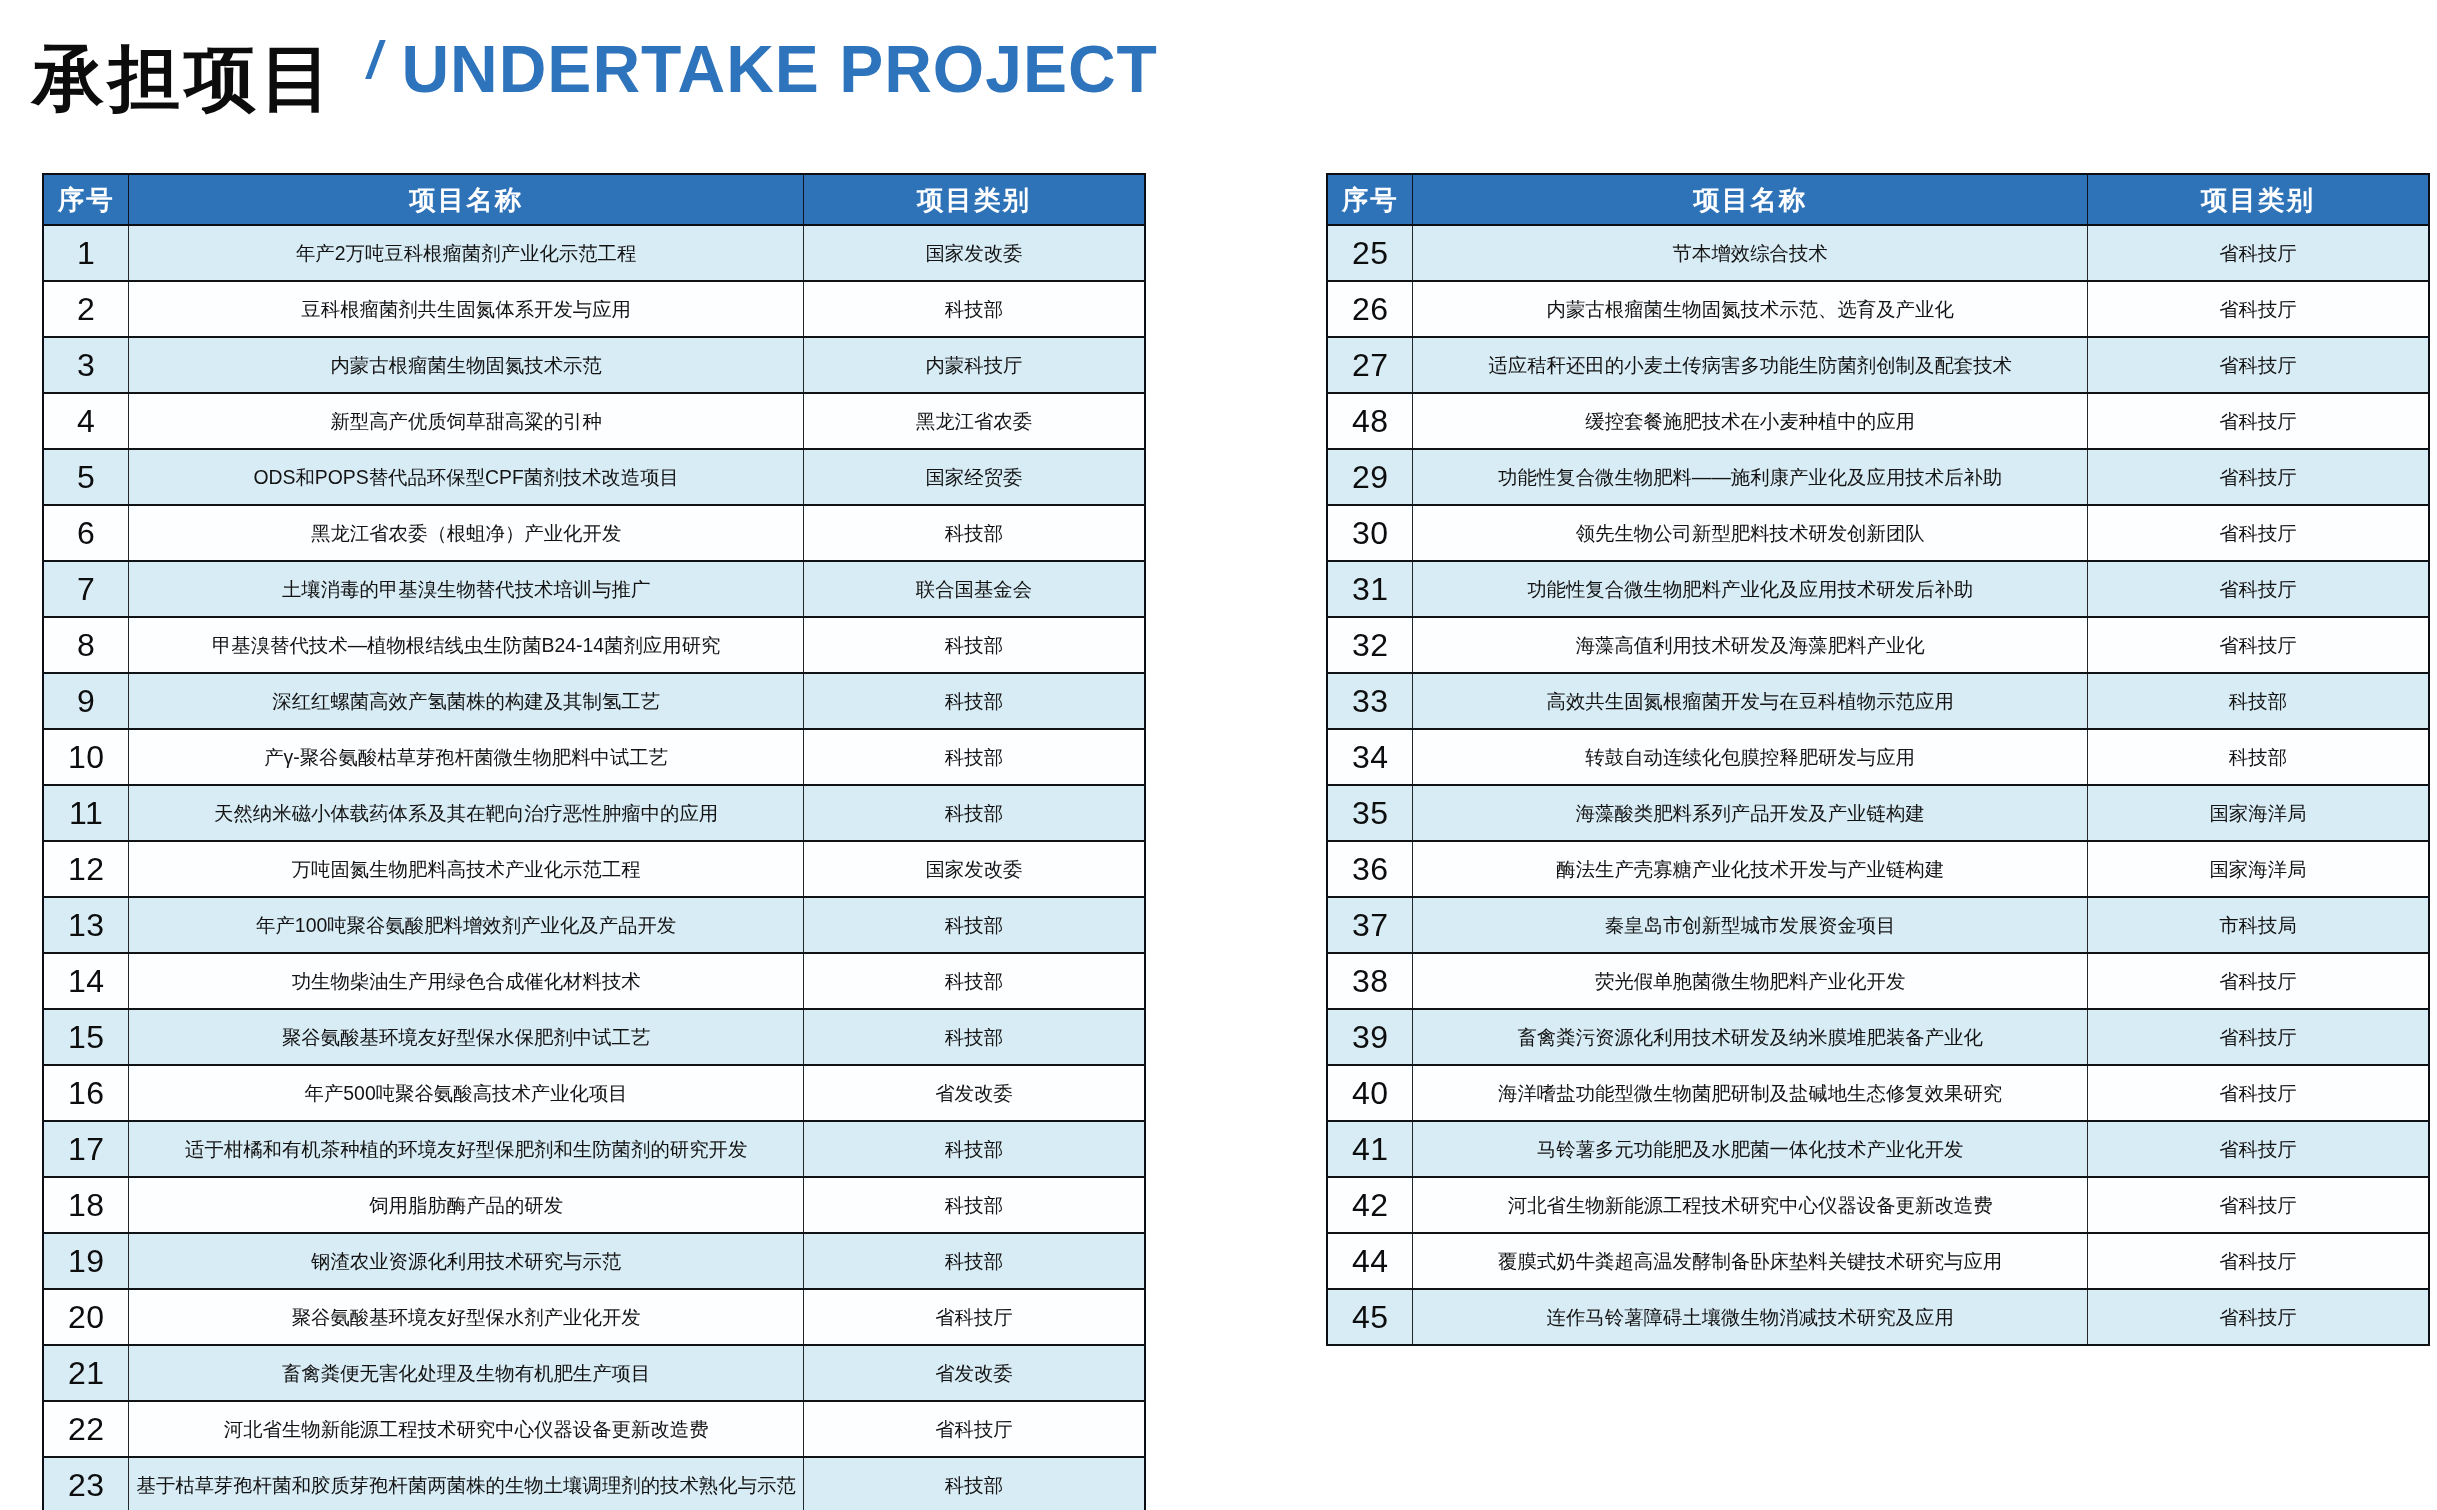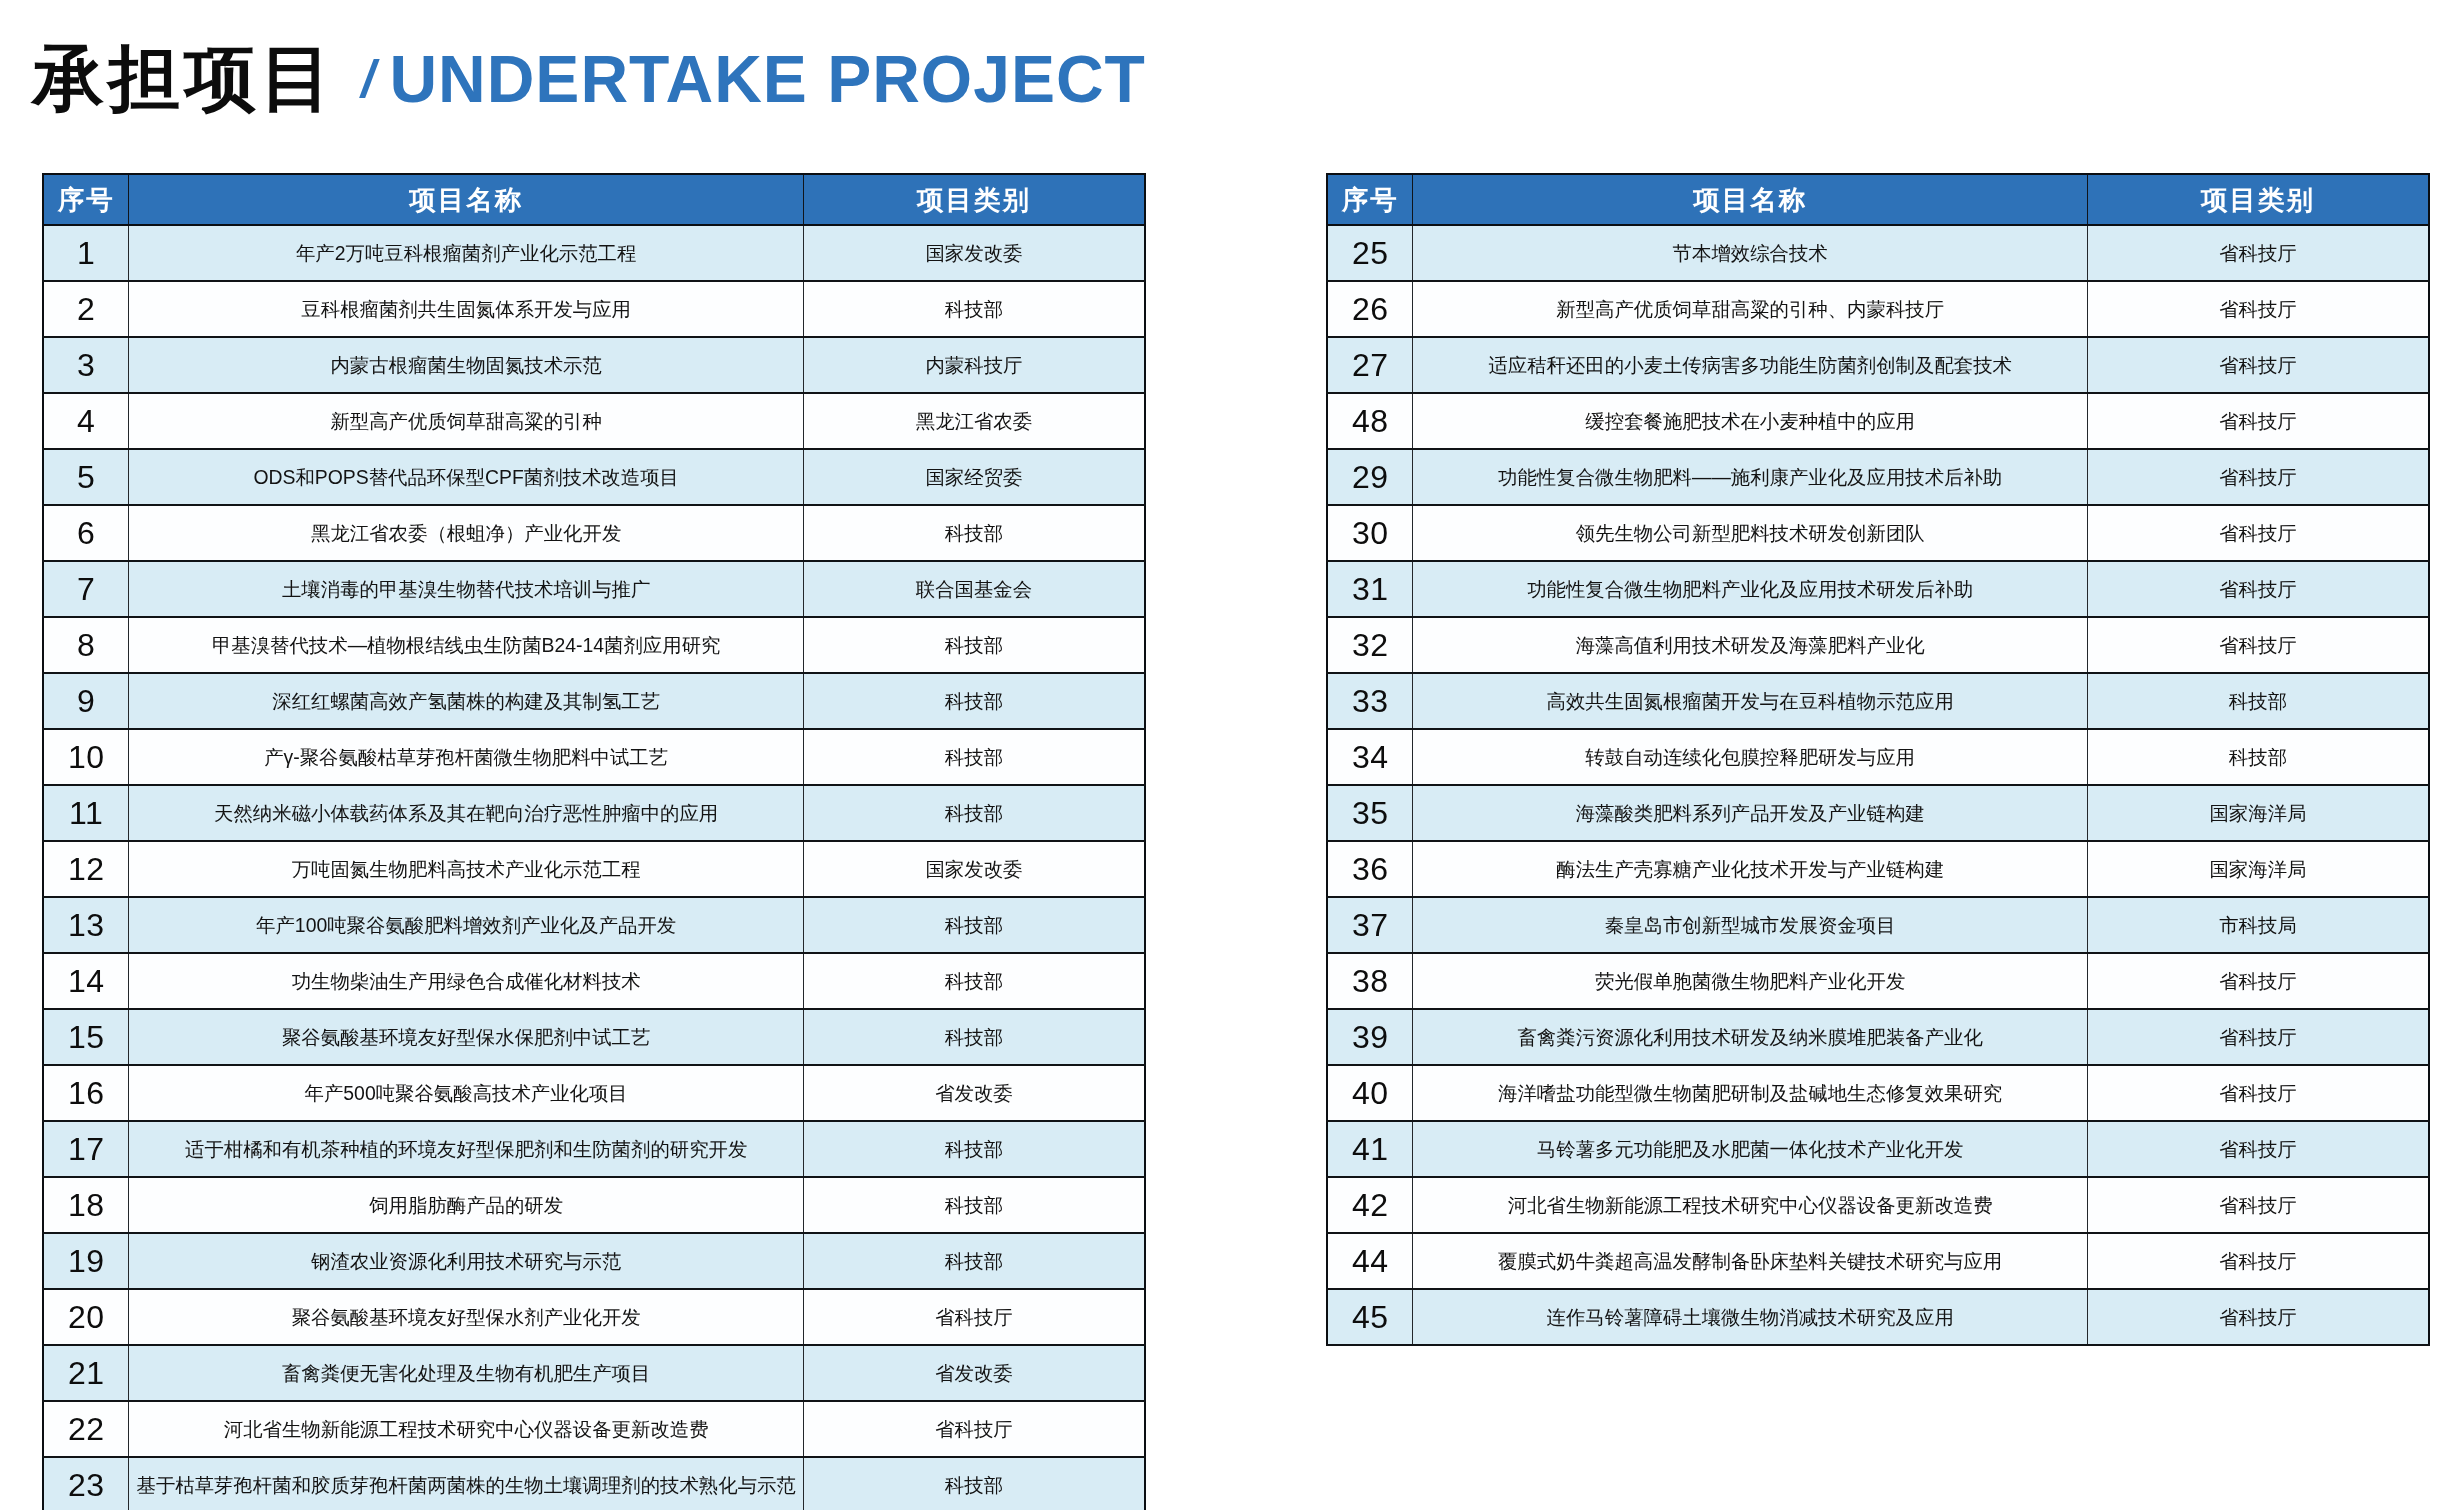--- a/index.html
+++ b/index.html
@@ -11,22 +11,23 @@
     font-family: "Liberation Sans", "DejaVu Sans", sans-serif;
     overflow: hidden;
   }
 
   
   .title-block {
     position: absolute;
     left: 32px;
     top: 31px;
     display: flex;
-    align-items: center;
+    align-items: flex-start;
     white-space: nowrap;
+    gap: 6px;
   }
   .title-zh {
     font-size: 72px;
     font-weight: 900;
     color: #0c0c0c;
     letter-spacing: 4.1px;
   }
   .title-sep {
     font-size: 51px;
     font-weight: 800;
@@ -257,21 +258,21 @@
         </tr>
       </thead>
       <tbody>
           <tr class="alt">
             <td class="no">25</td>
             <td class="name">节本增效综合技术</td>
             <td class="cat">省科技厅</td>
           </tr>
           <tr>
             <td class="no">26</td>
-            <td class="name">新型高产优质饲草甜高粱的引种、内蒙科技厅</td>
+            <td class="name">内蒙古根瘤菌生物固氮技术示范、选育及产业化</td>
             <td class="cat">省科技厅</td>
           </tr>
           <tr class="alt">
             <td class="no">27</td>
             <td class="name">适应秸秆还田的小麦土传病害多功能生防菌剂创制及配套技术</td>
             <td class="cat">省科技厅</td>
           </tr>
           <tr>
             <td class="no">48</td>
             <td class="name">缓控套餐施肥技术在小麦种植中的应用</td>

